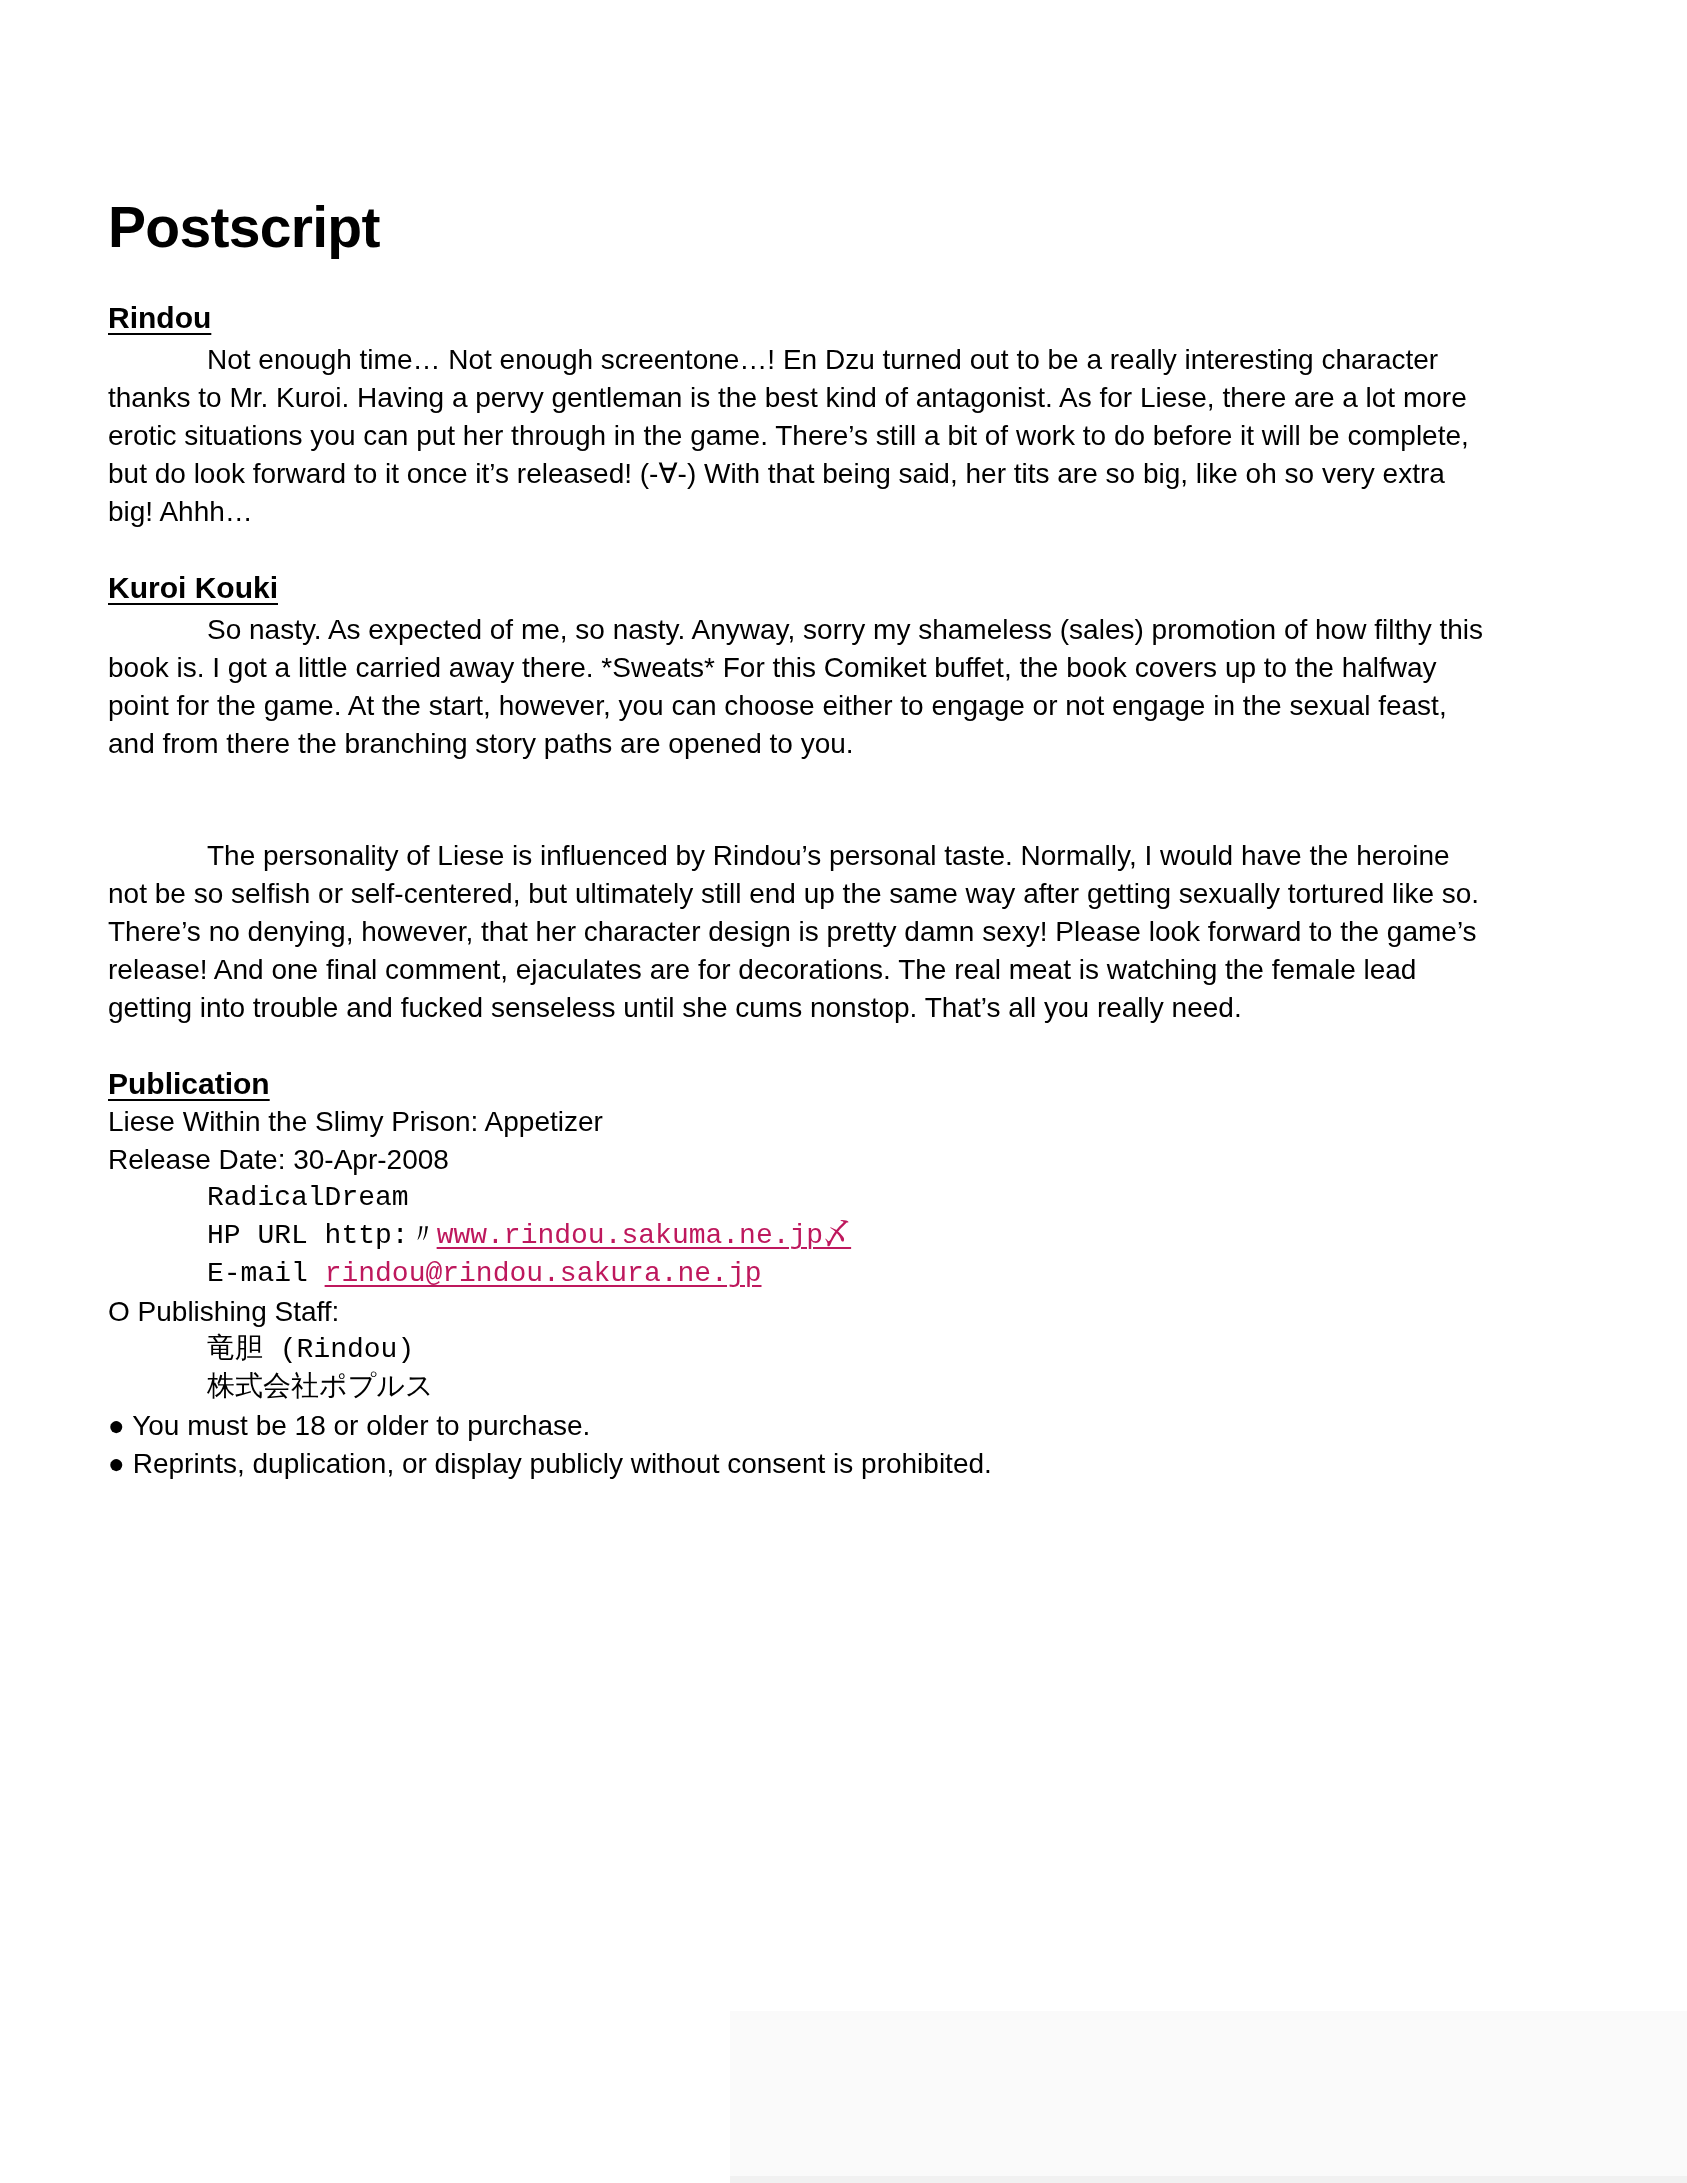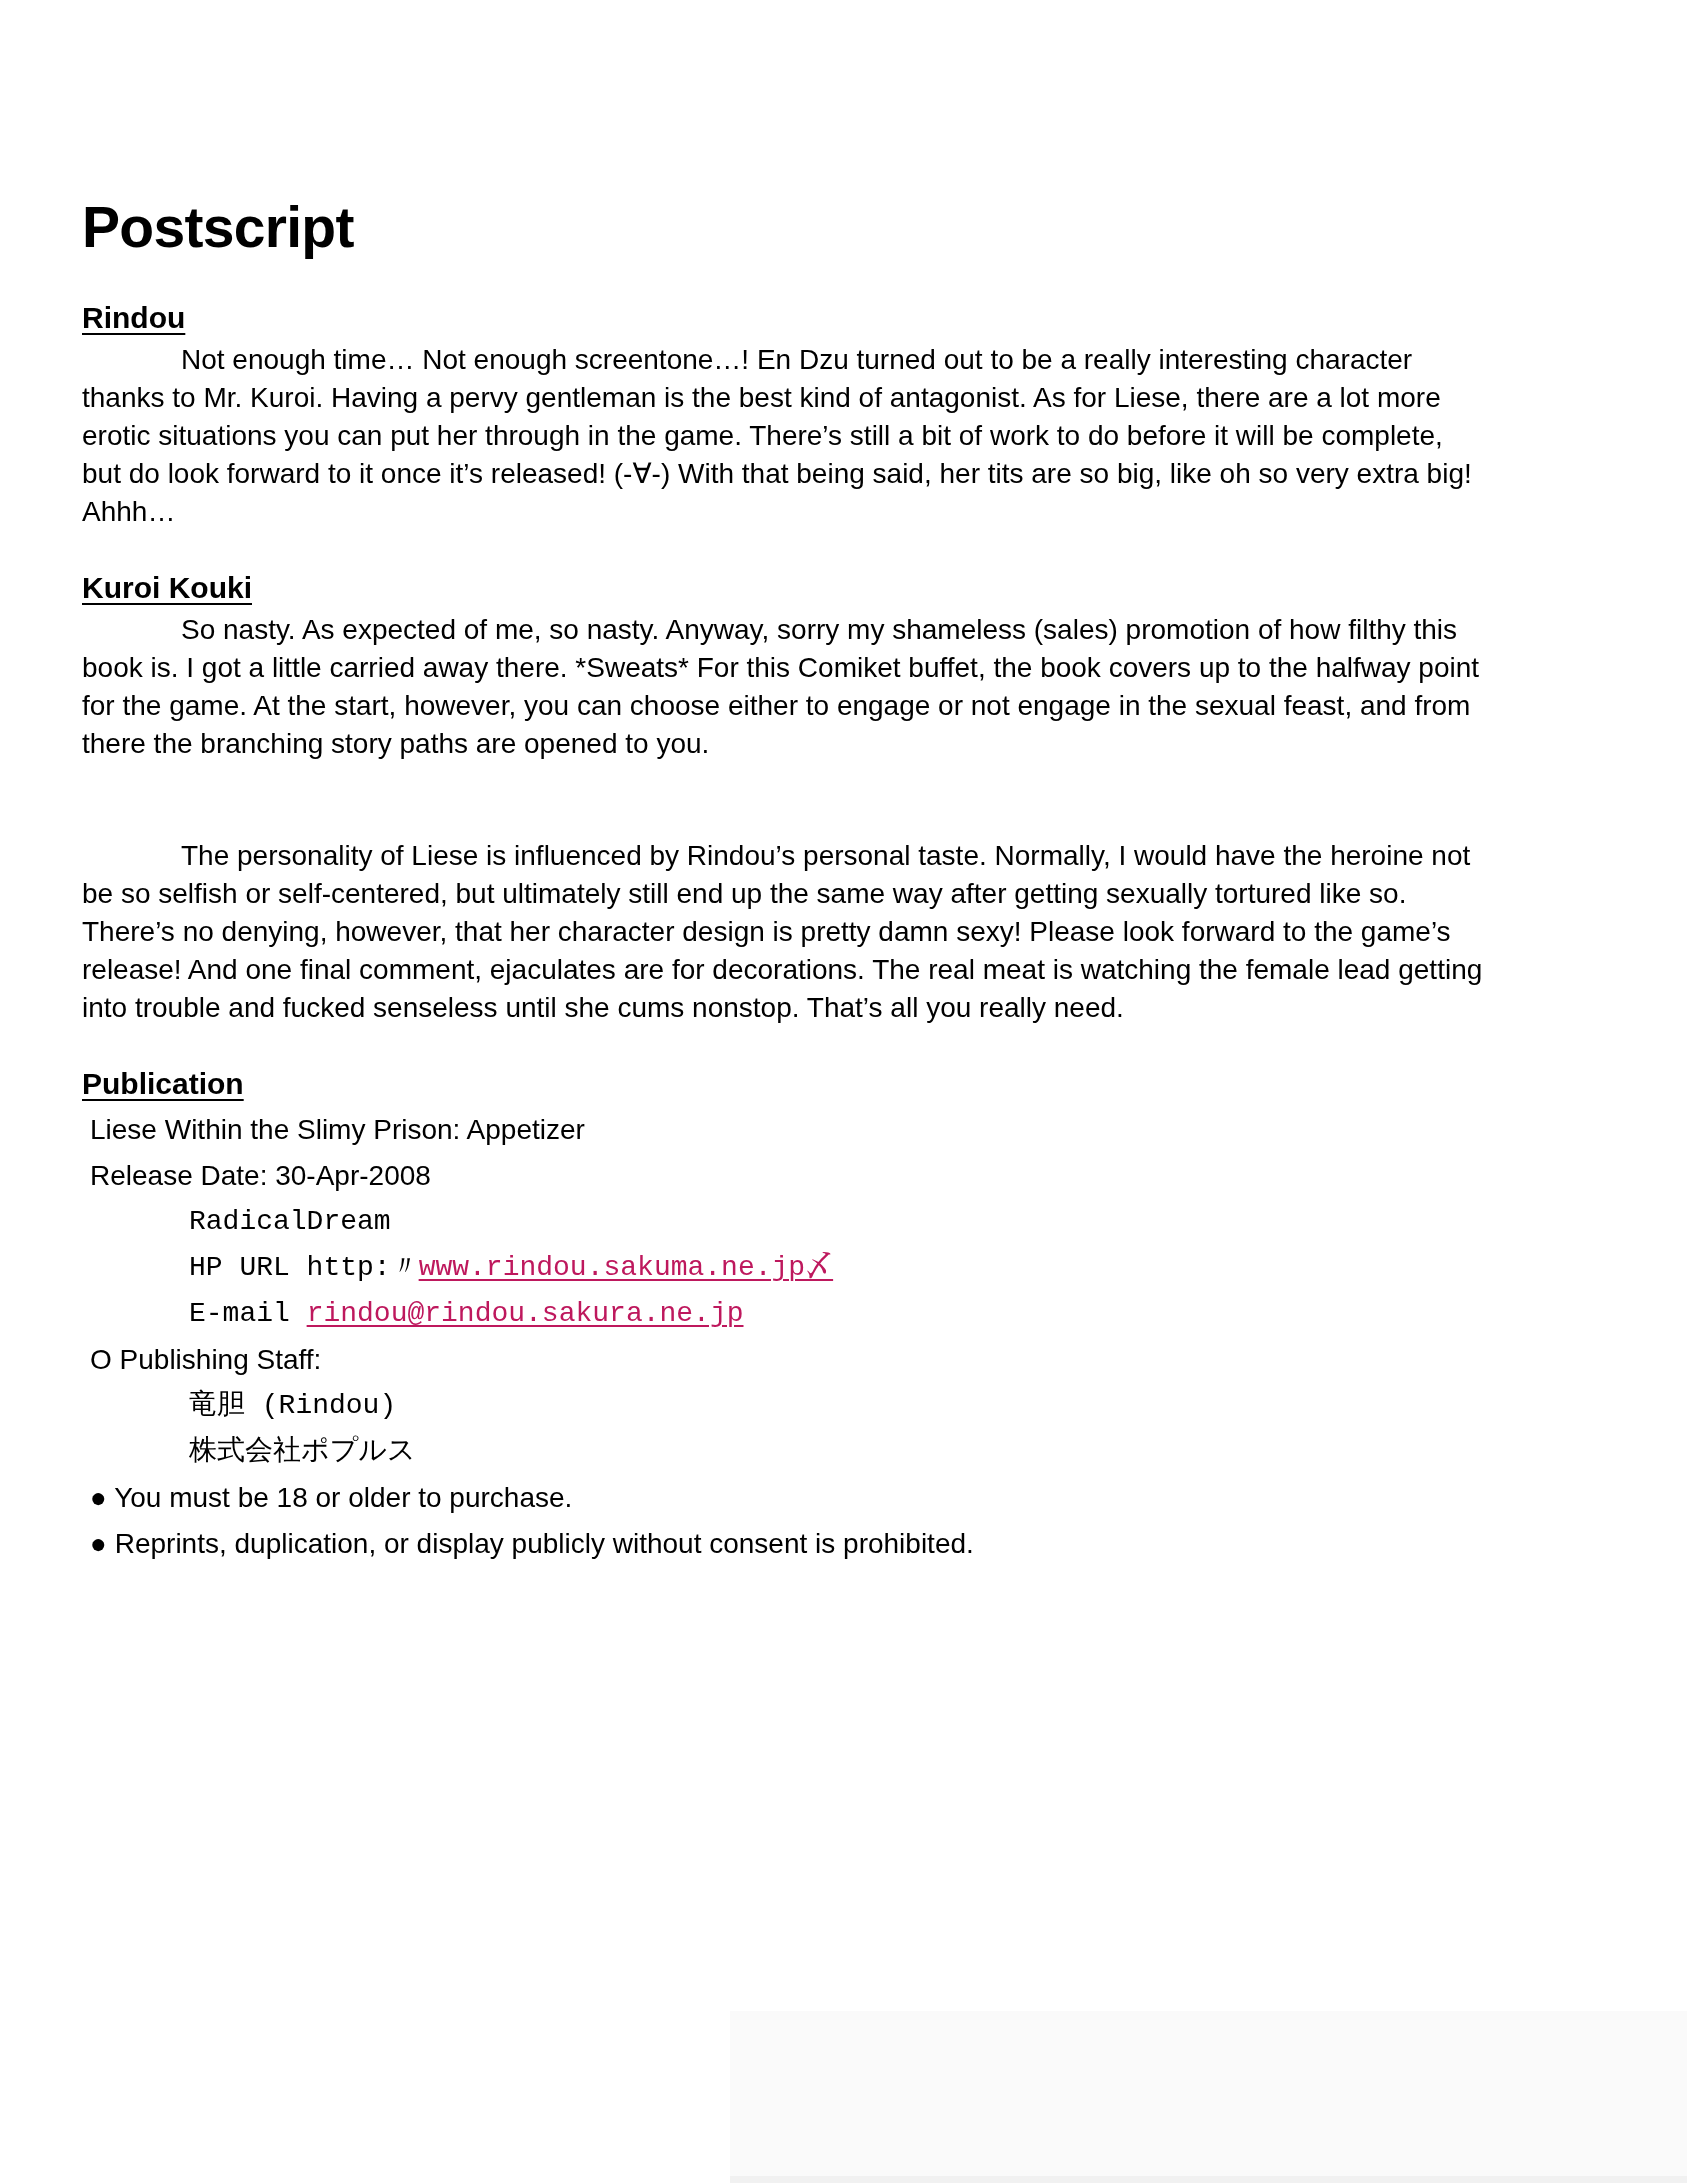--- a/index.html
+++ b/index.html
@@ -7,21 +7,21 @@
     position: relative;
     width: 1687px;
     height: 2183px;
     background: #ffffff;
     overflow: hidden;
     font-family: "Liberation Sans", "DejaVu Sans", sans-serif;
     color: #000000;
   }
   .content {
     position: relative;
-    padding: 195px 198px 0 82px;
+    padding: 195px 198px 0 108px;
   }
   .doc-title {
     font-size: 57px;
     font-weight: bold;
     line-height: 65px;
     margin: 0;
     letter-spacing: -0.7px;
   }
   .section-heading {
     font-size: 30px;
@@ -40,21 +40,21 @@
     line-height: 38px;
     text-indent: 99px;
     margin: 4px 0 38px 0;
   }
   .para.extra-gap {
     margin-top: 74px;
   }
   .pub-line {
     font-size: 28px;
     line-height: 38px;
-    margin: 8px;
+    margin: 0;
   }
   .pub-line.indent {
     padding-left: 99px;
     font-family: Liberation Mono, monospace;
   }
   a.doc-link {
     color: #be185d;
     text-decoration: underline;
     text-decoration-thickness: 2px;
     text-underline-offset: 4px;

